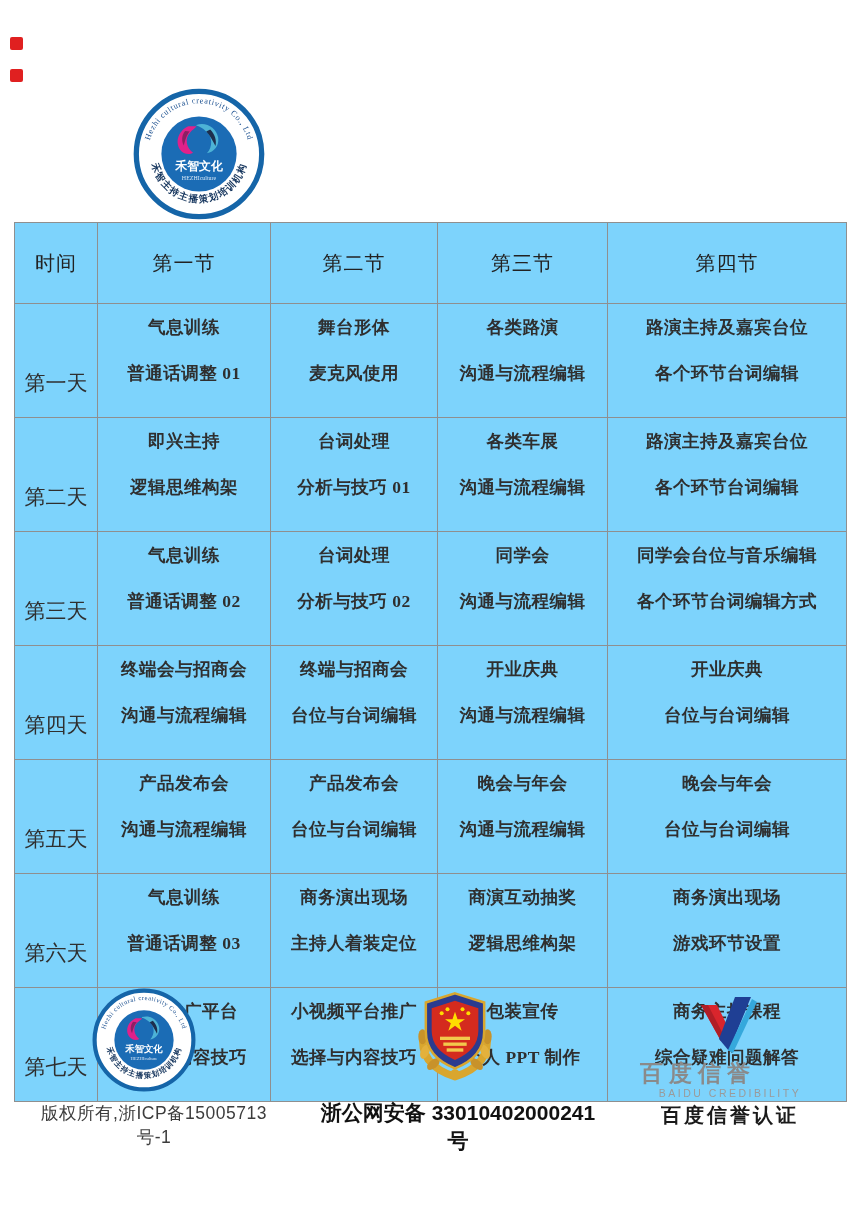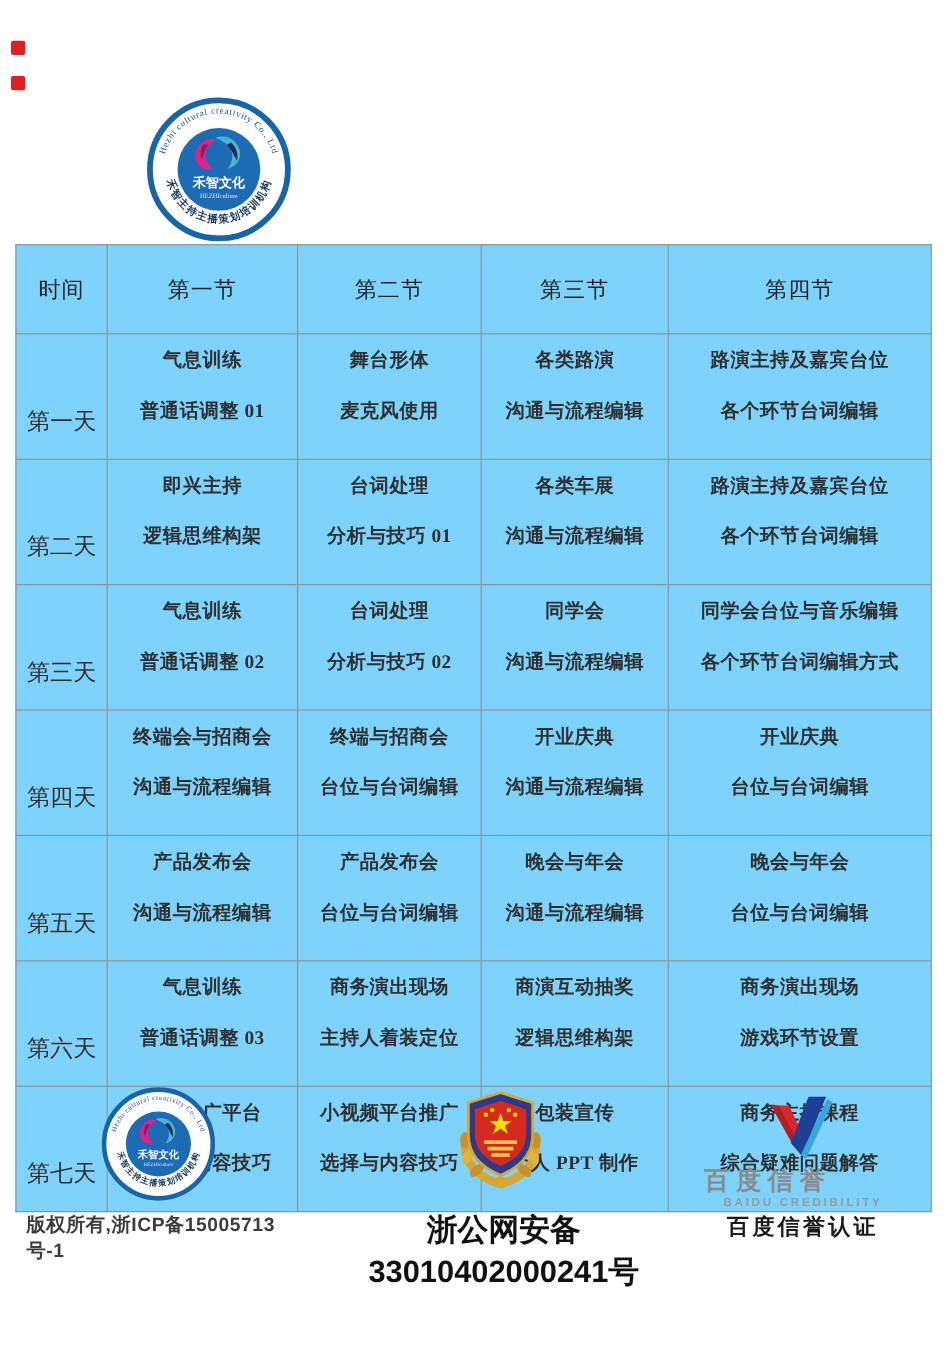--- a/index.html
+++ b/index.html
@@ -24,25 +24,25 @@
   td.day-cell{height:92px;vertical-align:bottom;padding-bottom:20px;font-size:21px;}
   td.session-cell{height:92px;vertical-align:top;padding:0;}
   td.session-cell .inner{display:flex;flex-direction:column;justify-content:space-between;
                height:66px;padding:13px 2px;font-weight:bold;}
   .cell-line{font-size:17.5px;letter-spacing:0.5px;line-height:20px;white-space:nowrap;}
 
   
   .footer-logo{position:absolute;left:92px;top:988px;width:104px;height:104px;}
   .police-badge{position:absolute;left:405px;top:985px;width:100px;height:100px;}
   .baidu-v{position:absolute;left:695px;top:995px;width:64px;height:60px;}
-  .sans{font-family:"Liberation Sans","DejaVu Sans",sans-serif;font-weight:bold;}
+  .sans{font-family:"Liberation Sans","DejaVu Sans",sans-serif;}
   .copyright{position:absolute;left:24px;top:1101px;width:260px;font-size:17.5px;
-             color:#3c3c3c;letter-spacing:0.5px;}
+             color:#3c3c3c;letter-spacing:0.5px;text-align:center;}
   .police-text{position:absolute;left:318px;top:1099px;width:280px;text-align:center;
-             font-size:28px;font-weight:bold;color:#111;}
+             font-size:21px;font-weight:bold;color:#111;}
   .baidu-name{position:absolute;left:640px;top:1058px;width:180px;text-align:left;
              font-size:23px;color:#8a8a8a;letter-spacing:6px;font-weight:bold;}
   .baidu-sub{position:absolute;left:640px;top:1087px;width:180px;text-align:center;
              font-size:10.5px;color:#9a9a9a;letter-spacing:2.5px;}
   .baidu-cert{position:absolute;left:640px;top:1102px;width:180px;text-align:center;
              font-size:20px;color:#1a1a1a;letter-spacing:3px;font-weight:600;}
   .hidden-defs{position:absolute;width:0;height:0;overflow:hidden;}
 </style>
 </head>
 <body>

